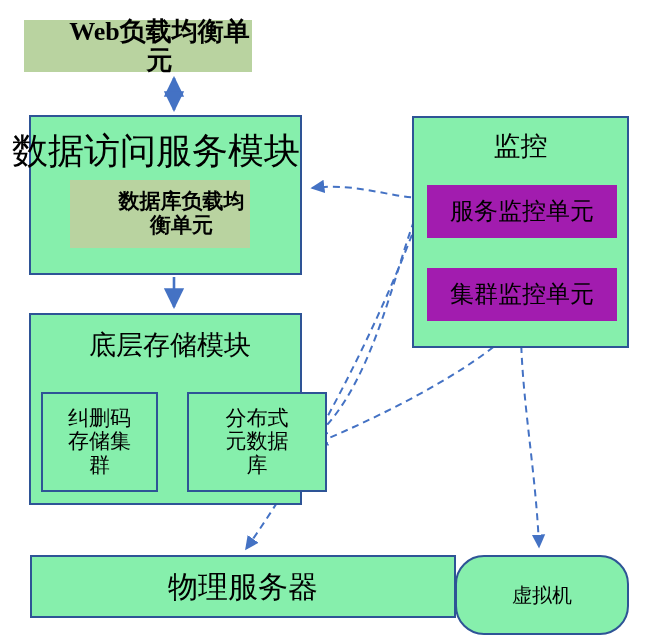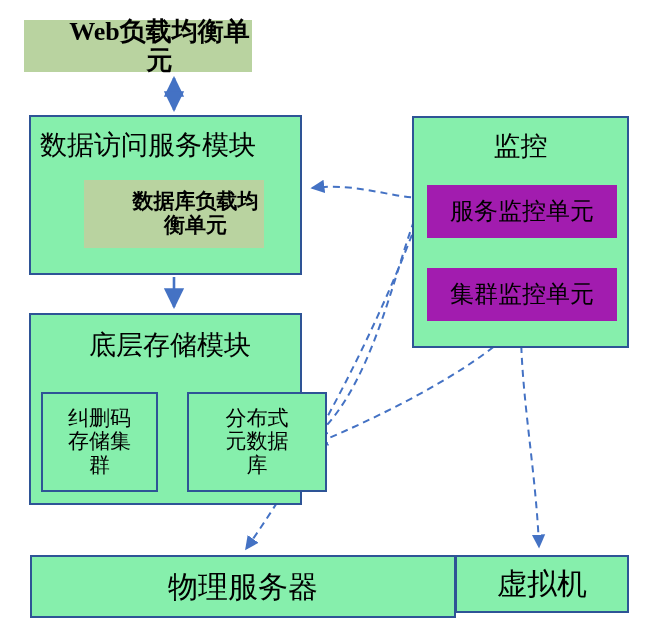--- a/index.html
+++ b/index.html
@@ -86,34 +86,34 @@
     <path d="M248,424 C220,438 200,442 166,440" fill="none" stroke="#4472c4" stroke-width="2" stroke-dasharray="7,5" marker-end="url(#arrowDash)"></path>
 
     <path d="M521,322 C520,390 536,470 539,547" fill="none" stroke="#4472c4" stroke-width="2" stroke-dasharray="7,5" marker-end="url(#arrowDash)"></path>
 
     <path d="M519,322 C500,350 420,400 315,444" fill="none" stroke="#4472c4" stroke-width="2" stroke-dasharray="7,5" marker-end="url(#arrowDash)"></path>
   </svg>
 
   <div class="box fill-green" style="left:24px; top:20px; width:228px; height:52px; font-size:26px;">Web负载均衡单元</div>
 
   <div class="box outline" style="left:29px; top:115px; width:273px; height:160px;"></div>
-  <div class="module-title" style="left:21px; top:127px; width:254px; font-size:27px;">数据访问服务模块</div>
-  <div class="box fill-green" style="left:84px; top:180px; width:180px; height:68px; font-size:21px;">数据库负载均
+  <div class="module-title" style="left:12px; top:127px; width:254px; font-size:36px;">数据访问服务模块</div>
+  <div class="box fill-green" style="left:70px; top:180px; width:180px; height:68px; font-size:21px;">数据库负载均
 衡单元</div>
 
   <div class="box outline" style="left:29px; top:313px; width:273px; height:192px;"></div>
   <div class="module-title" style="left:29px; top:327px; width:282px; font-size:27px;">底层存储模块</div>
   <div class="box outline" style="left:41px; top:392px; width:117px; height:100px; font-size:21px;">纠删码
 存储集
 群</div>
   <div class="box outline" style="left:187px; top:392px; width:140px; height:100px; font-size:21px;">分布式
 元数据
 库</div>
 
   <div class="box outline" style="left:412px; top:116px; width:217px; height:232px;"></div>
   <div class="module-title" style="left:412px; top:128px; width:217px; font-size:27px;">监控</div>
   <div class="box fill-blue" style="left:427px; top:185px; width:190px; height:53px; font-size:24px;">服务监控单元</div>
   <div class="box fill-blue" style="left:427px; top:268px; width:190px; height:53px; font-size:24px;">集群监控单元</div>
 
   <div class="box outline" style="left:30px; top:555px; width:426px; height:63px; font-size:30px;">物理服务器</div>
-  <div class="box outline" style="left:455px; top:555px; width:174px; height:58px; font-size:30px;">虚拟机</div>
+  <div class="box outline" style="left:455px; top:555px; width:174px; height:80px; font-size:20px;border-radius:29px;">虚拟机</div>
 
 </div>
 
 </body></html>

